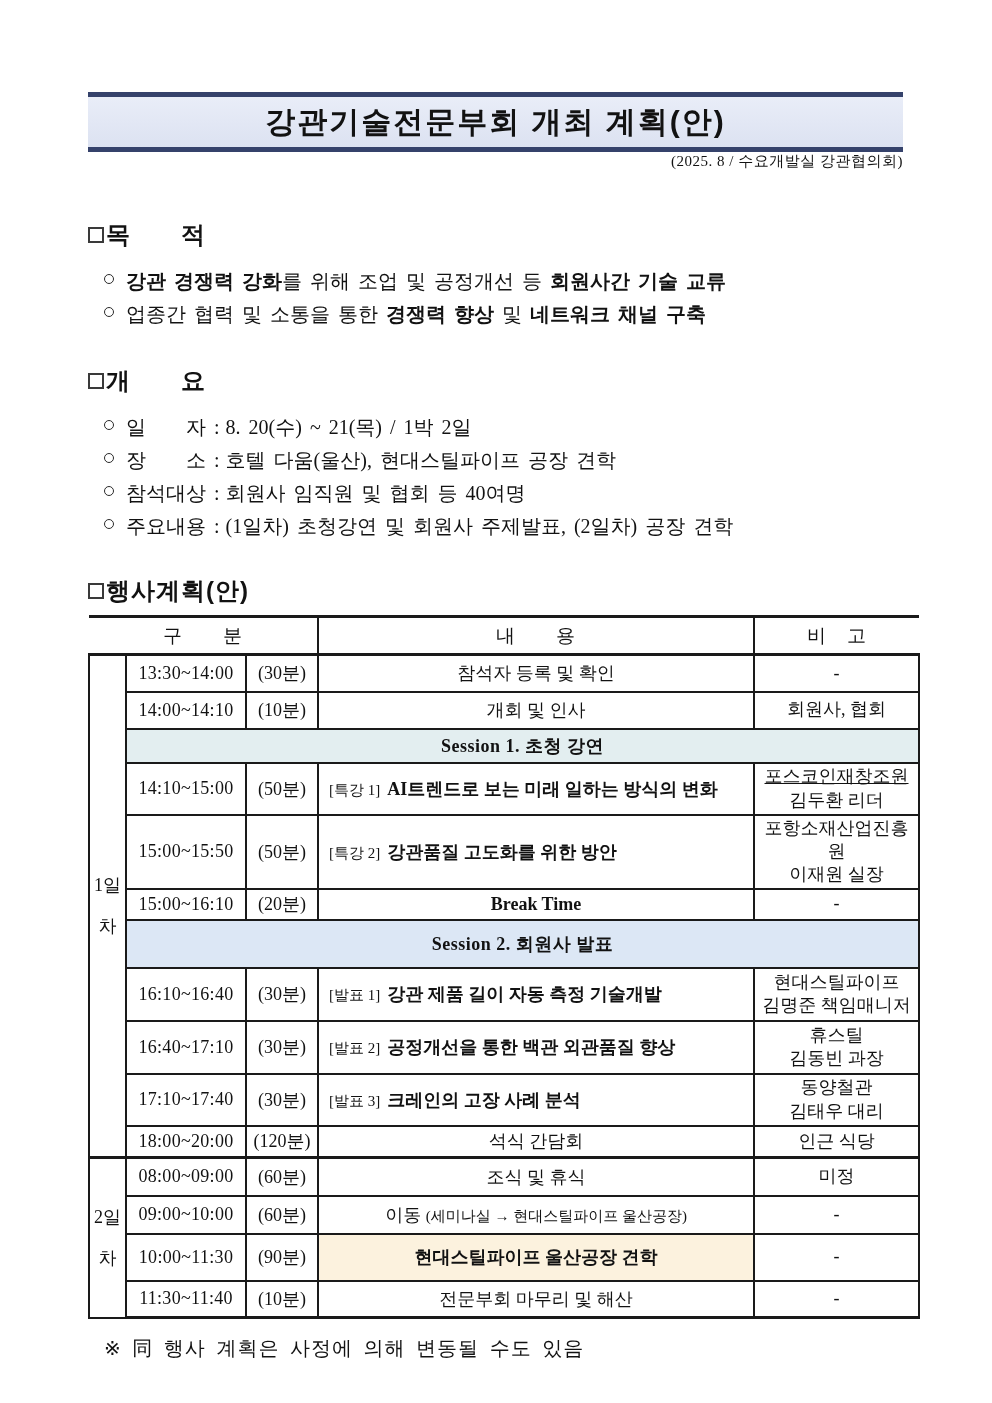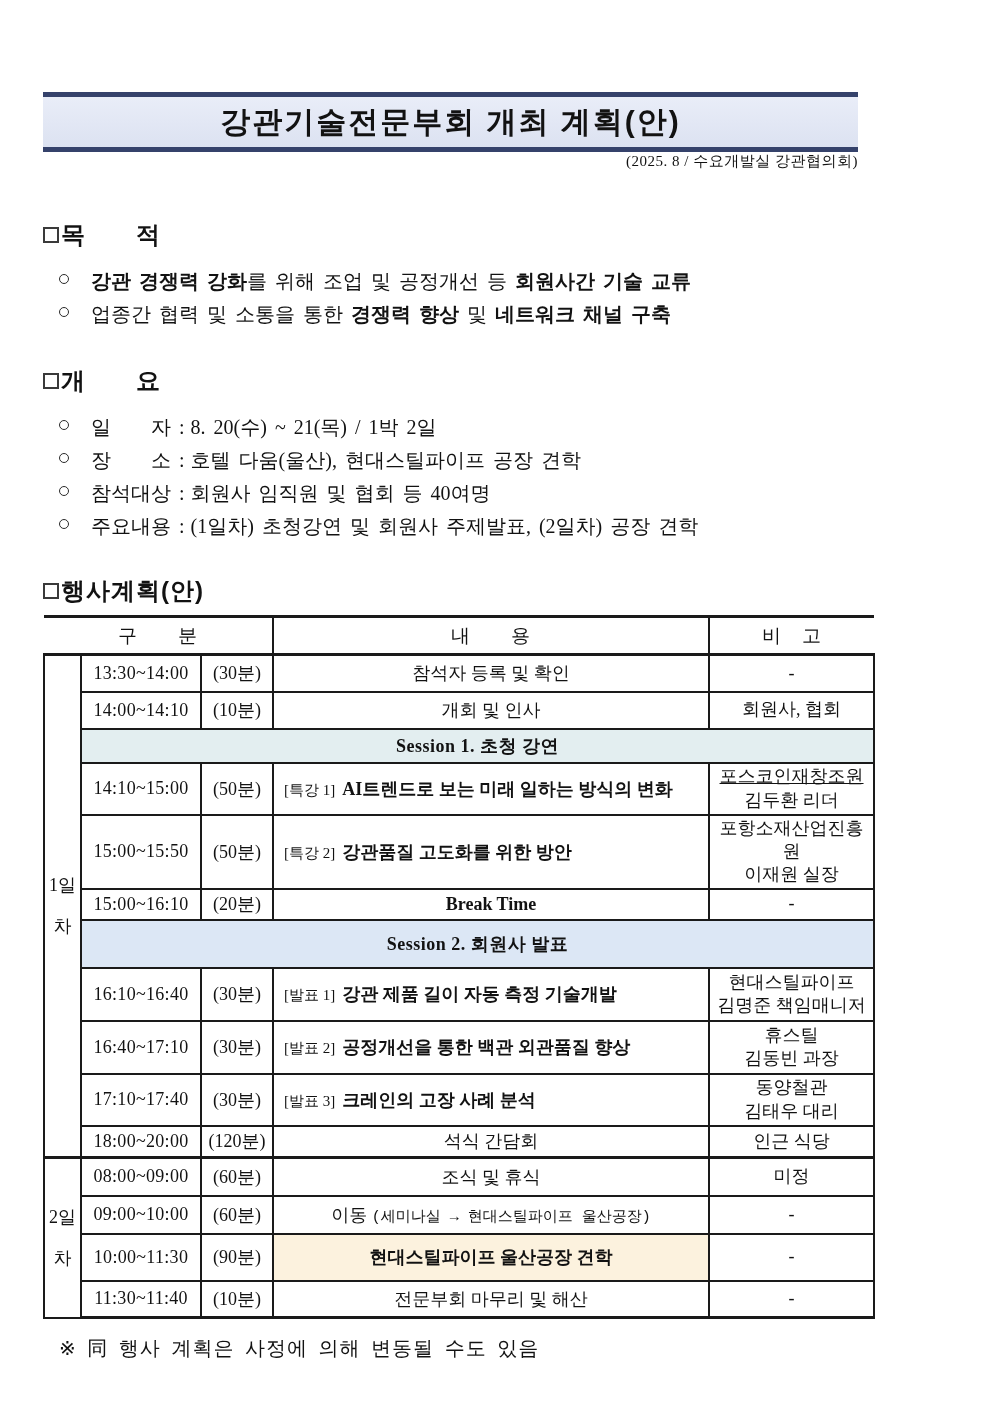--- a/index.html
+++ b/index.html
@@ -15,21 +15,21 @@
   *{box-sizing:border-box;}
   html,body{margin:0;padding:0;background:#ffffff;}
   body{
     width:992px;height:1403px;
     font-family:"Liberation Serif","DejaVu Serif",serif;
     color:var(--ink);
     overflow:hidden;
   }
   .page{
     width:992px;height:1403px;
-    padding:92px 74px 0 43px;
+    padding:92px 74px 0 88px;
   }
 
   
   .banner{
     width:815px;height:60px;
     border-top:5px solid var(--banner-border);
     border-bottom:5px solid var(--banner-border);
     background:linear-gradient(var(--banner-bg-top),var(--banner-bg-bottom));
     display:flex;align-items:center;justify-content:center;
   }
@@ -56,21 +56,21 @@
     width:16px;height:16px;flex:0 0 16px;
     border:2px solid #3a3a3a;background:#fff;
   }
   .sec-purpose{margin-top:48px;}
   .sec-overview{margin-top:34px;}
   .sec-plan{margin-top:32px;}
 
   
   .bullets{margin:14px 0 0 16px;}
   .bullet{
-    display:flex;align-items:flex-end;gap:22px;
+    display:flex;align-items:flex-end;gap:12px;
     font-size:20px;line-height:33px;word-spacing:3px;
   }
   .circ{
     width:10px;height:10px;flex:0 0 10px;
     border:1.6px solid #2b2b2b;border-radius:50%;
     position:relative;top:-3px;align-self:center;
   }
   .b{font-weight:700;}
   .ov-label{display:inline-block;}
   .ov-colon{padding:0 6px 0 8px;}
@@ -101,21 +101,21 @@
   }
   td.c-time{font-size:18px;letter-spacing:0.3px;}
   td.c-dur{font-size:14px;}
   td.c-content.left{text-align:left;padding-left:10px;}
   .tag{font-size:15px;margin-right:7px;}
   .ttl{font-weight:700;}
   .bold{font-weight:700;}
   td.c-note{font-size:15px;line-height:1.3;}
   .nsm{font-size:14px;}
   .u{text-decoration:underline;}
-  .csm{font-size:15px;font-family:Liberation Mono, monospace;}
+  .csm{font-size:15px;}
   tr.session td{
     font-weight:700;font-size:18px;letter-spacing:0.5px;
   }
   tr.session.s1 td{background:var(--session1-bg);}
   tr.session.s2 td{background:var(--session2-bg);}
   td.hl{background:var(--highlight-bg);font-weight:700;}
   tr.day2-start td{border-top:3px solid var(--line);}
   tr.last td{border-bottom:3px solid var(--line);}
 
   

